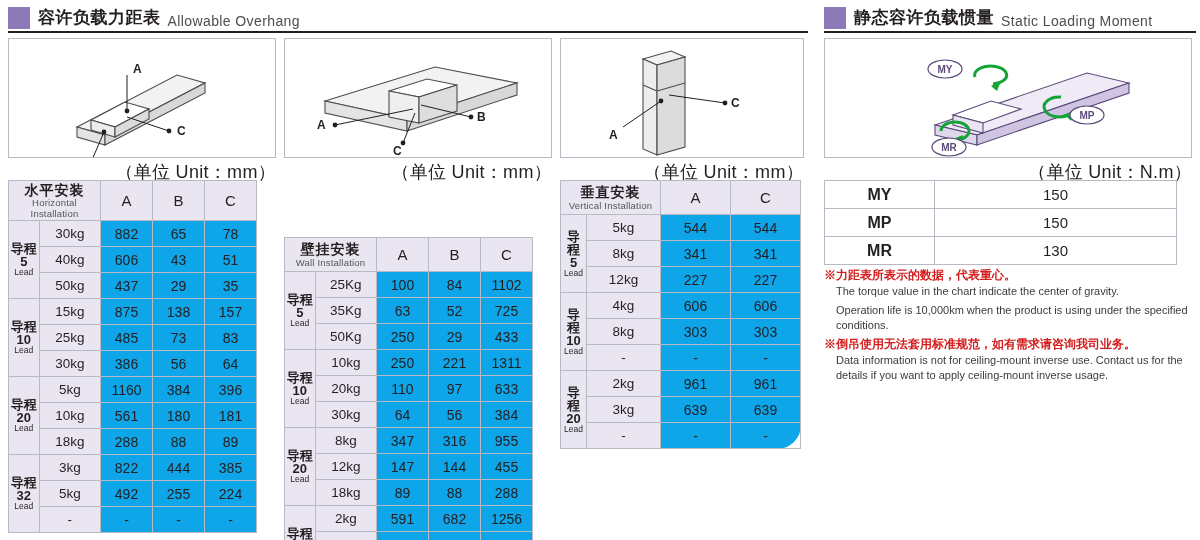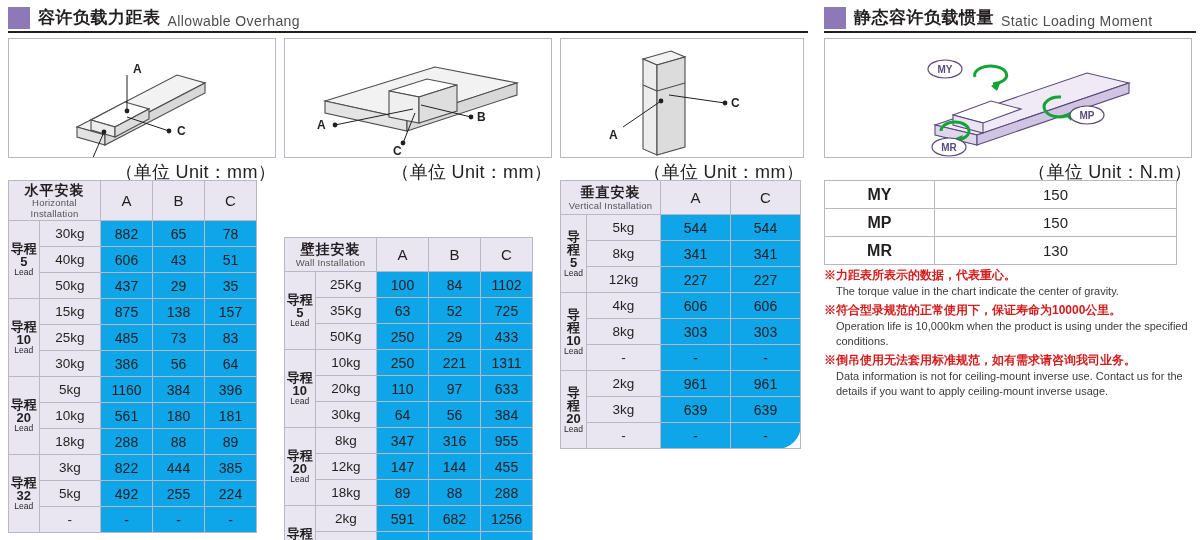--- a/index.html
+++ b/index.html
@@ -499,21 +499,20 @@
       </tr>
     </tbody>
   </table>
 
   <div class="notes" style="left:824px; top:268px;">
     <div style="margin-bottom:5px;">
       <span class="note-cn">※力距表所表示的数据，代表重心。</span>
       <span class="note-en">The torque value in the chart indicate the center of gravity.</span>
     </div>
     <div style="margin-bottom:5px;">
-      <span class="note-cn">※符合型录规范的正常使用下，保证寿命为10000公里。</span>
       <span class="note-en">Operation life is 10,000km when the product is using under the specified conditions.</span>
     </div>
     <div>
       <span class="note-cn">※倒吊使用无法套用标准规范，如有需求请咨询我司业务。</span>
       <span class="note-en">Data information is not for ceiling-mount inverse use. Contact us for the details if you want to apply ceiling-mount inverse usage.</span>
     </div>
   </div>
 
 </div>
 

